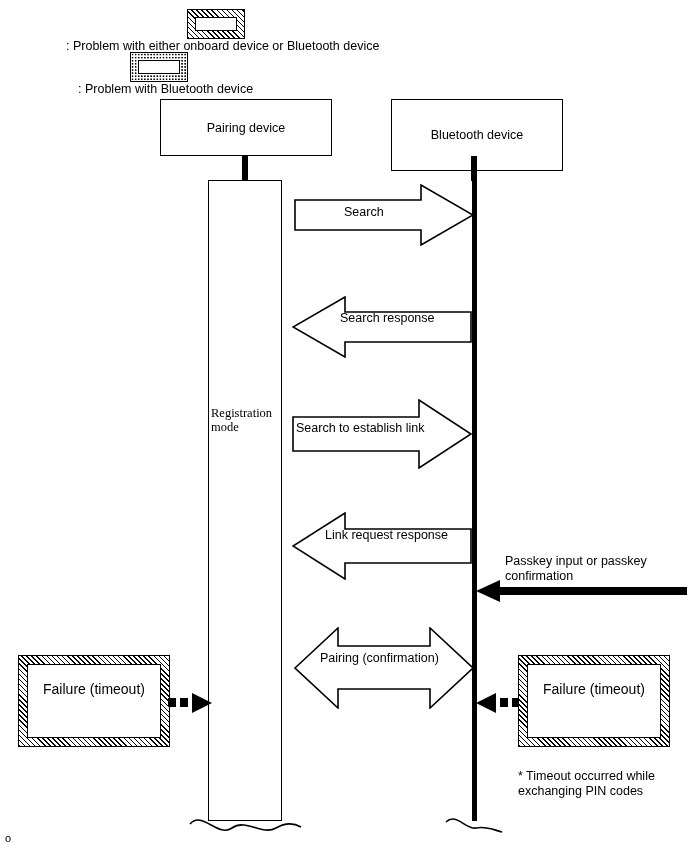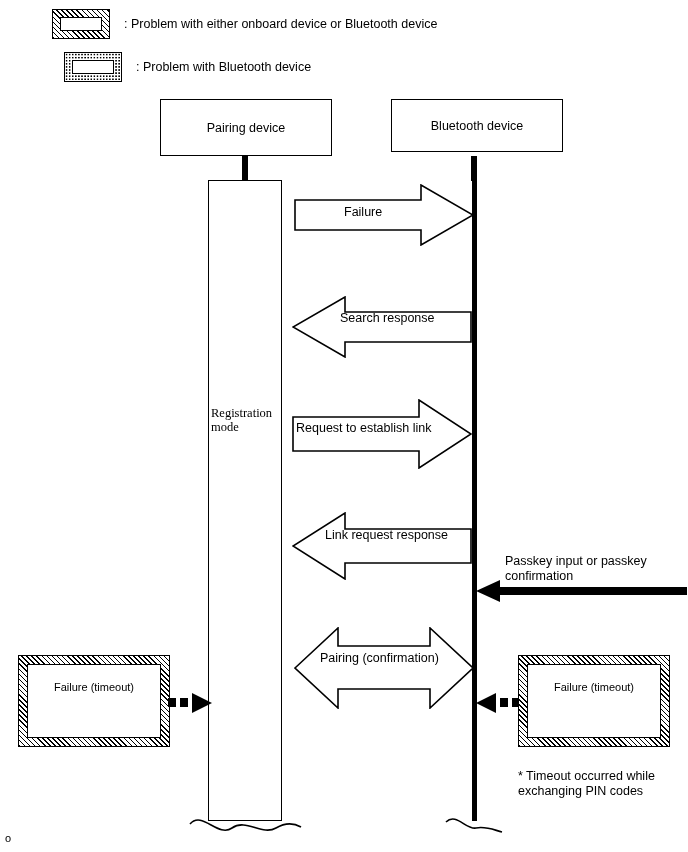--- a/index.html
+++ b/index.html
@@ -20,20 +20,21 @@
     left: 0; top: 0;
     width: 688px;
     height: 852px;
   }
 
   
   .legend-row {
     position: absolute;
     display: flex;
     align-items: center;
+    flex-direction: column;
   }
   .legend-swatch {
     width: 58px;
     height: 30px;
     box-sizing: border-box;
     position: relative;
   }
   .legend-swatch .inner {
     position: absolute;
     left: 7px; top: 7px; right: 7px; bottom: 7px;
@@ -122,21 +123,21 @@
   .fail-box .inner {
     position: absolute;
     left: 8px; top: 8px; right: 8px; bottom: 8px;
     background: #fff;
     border: 1.4px solid #000;
     box-sizing: border-box;
     display: flex;
     align-items: flex-start;
     justify-content: center;
     padding-top: 16px;
-    font-size: 11px;
+    font-size: 14px;
   }
   .footnote {
     position: absolute;
     font-size: 12.5px;
     line-height: 15px;
     white-space: pre-line;
     margin-top: 11px;
   }
   .corner-mark {
     position: absolute;
@@ -159,21 +160,21 @@
     <div class="legend-swatch dot-border">
       <div class="inner"></div>
     </div>
     <div class="legend-text">: Problem with Bluetooth device</div>
   </div>
 
   <div class="head-box" style="left:160px; top:99px; width:172px; height:57px;">
     <span>Pairing device</span>
   </div>
 
-  <div class="head-box" style="left:391px; top:99px; width:172px; height:53px;">
+  <div class="head-box" style="left:391px; top:99px; width:172px; height:72px;">
     <span>Bluetooth device</span>
   </div>
 
   <div class="stub" style="left:242px; top:156px; width:6px; height:25px;"></div>
   <div class="stub" style="left:471px; top:156px; width:6px; height:25px;"></div>
 
   <div class="reg-box" style="left:208px; top:180px; width:74px; height:641px;"></div>
   <div class="reg-label" style="left:211px; top:406px; width:78px;font-family:Liberation Serif, serif;">Registration
 mode</div>
 
@@ -184,35 +185,35 @@
   </svg>
   <svg class="block-arrow" style="left:444px; top:806px;" width="62" height="36">
     <path d="M2,16 C12,6 22,24 32,22 C42,20 50,24 58,26" fill="none" stroke="#000" stroke-width="1.6"></path>
   </svg>
 
   <div class="block-arrow" style="left:294px; top:184px;">
     <svg width="180" height="62" viewBox="0 0 180 62">
       <path d="M1,16 L127,16 L127,1 L179,31 L127,61 L127,46 L1,46 Z" fill="#ffffff" stroke="#000000" stroke-width="1.6" stroke-linejoin="miter"></path>
     </svg>
   </div>
-  <div class="arrow-label" style="left:344px; top:205px;">Failure</div>
+  <div class="arrow-label" style="left:344px; top:205px;">Search</div>
 
   <div class="block-arrow" style="left:292px; top:296px;">
     <svg width="180" height="62" viewBox="0 0 180 62">
       <path d="M179,16 L53,16 L53,1 L1,31 L53,61 L53,46 L179,46 Z" fill="#ffffff" stroke="#000000" stroke-width="1.6" stroke-linejoin="miter"></path>
     </svg>
   </div>
   <div class="arrow-label" style="left:340px; top:311px;">Search response</div>
 
   <div class="block-arrow" style="left:292px; top:399px;">
     <svg width="180" height="70" viewBox="0 0 180 70">
       <path d="M1,18 L127,18 L127,1 L179,35 L127,69 L127,52 L1,52 Z" fill="#ffffff" stroke="#000000" stroke-width="1.6" stroke-linejoin="miter"></path>
     </svg>
   </div>
-  <div class="arrow-label" style="left:296px; top:421px;">Request to establish link</div>
+  <div class="arrow-label" style="left:296px; top:421px;">Search to establish link</div>
 
   <div class="block-arrow" style="left:292px; top:512px;">
     <svg width="180" height="68" viewBox="0 0 180 68">
       <path d="M179,17 L53,17 L53,1 L1,34 L53,67 L53,51 L179,51 Z" fill="#ffffff" stroke="#000000" stroke-width="1.6" stroke-linejoin="miter"></path>
     </svg>
   </div>
   <div class="arrow-label" style="left:325px; top:528px;">Link request response</div>
 
   <div class="passkey-note" style="left:505px; top:554px;">Passkey input or passkey
 confirmation</div>

